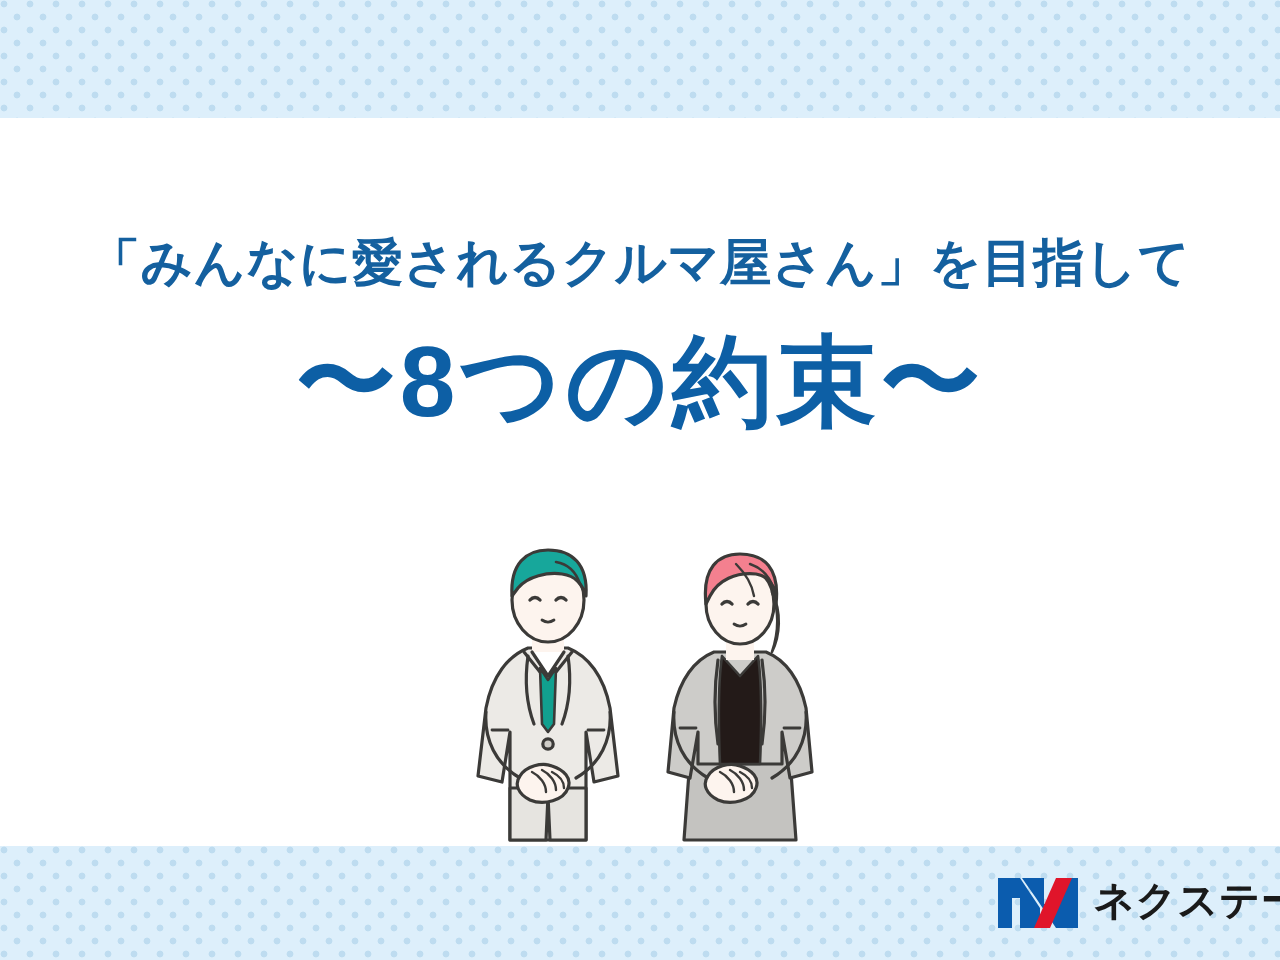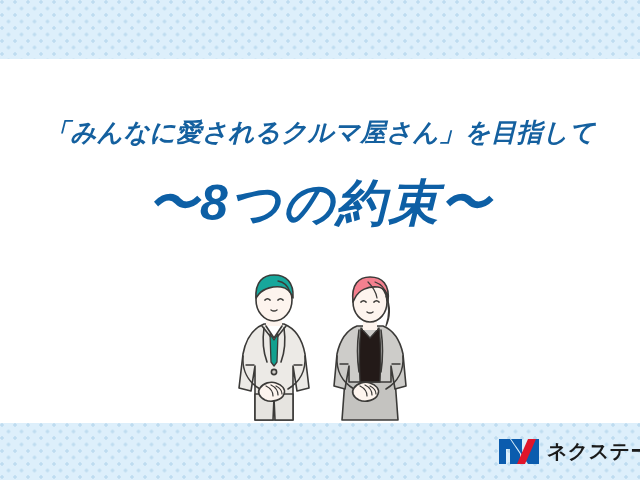--- a/index.html
+++ b/index.html
@@ -41,37 +41,36 @@
     background: #ffffff;
   }
 
   
   #headline-group {
     position: absolute;
     left: 0;
     top: 118px;
     width: 640px;
     text-align: center;
-    font-style: italic;
   }
   #headline-sub {
     color: #14609f;
     font-size: 25.5px;
     font-weight: bold;
     letter-spacing: 0.3px;
     line-height: 1.1;
     white-space: nowrap;
   }
   #headline-main {
     color: #0d5fa5;
     font-size: 50px;
     font-weight: bold;
     letter-spacing: 2px;
     line-height: 1.18;
-    margin-top: 28px;
+    margin-top: 16px;
     white-space: nowrap;
   }
 
   
   #illustration {
     position: absolute;
     left: 218px;
     top: 262px;
     width: 205px;
     height: 162px;

